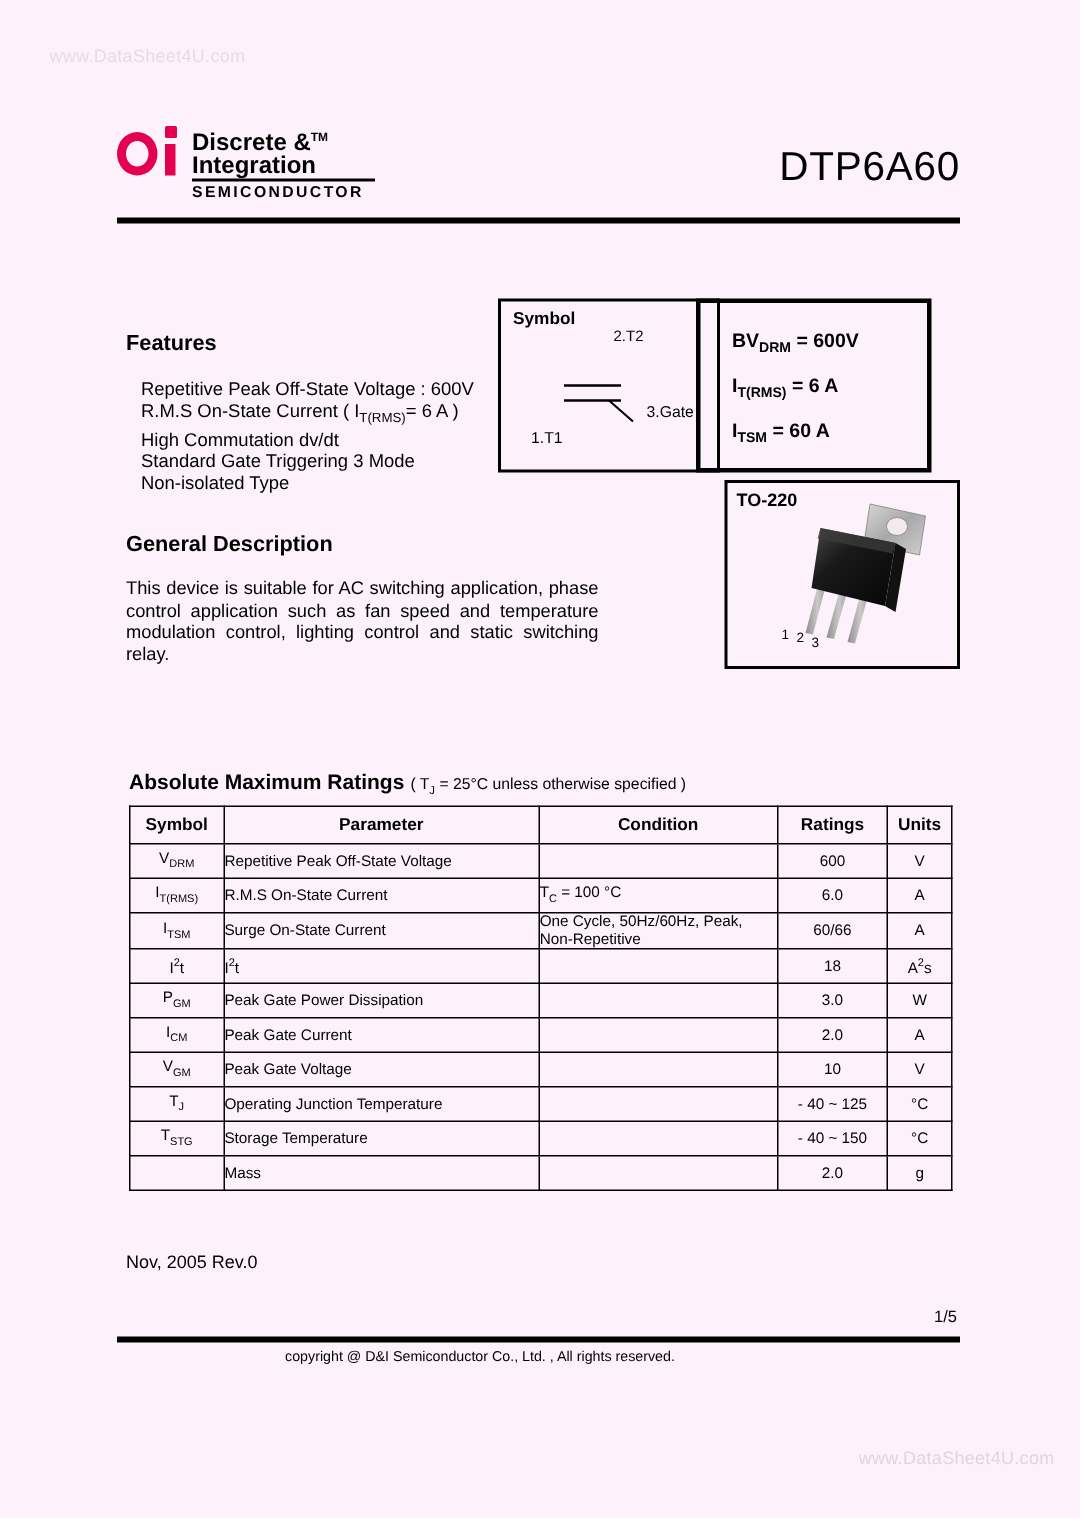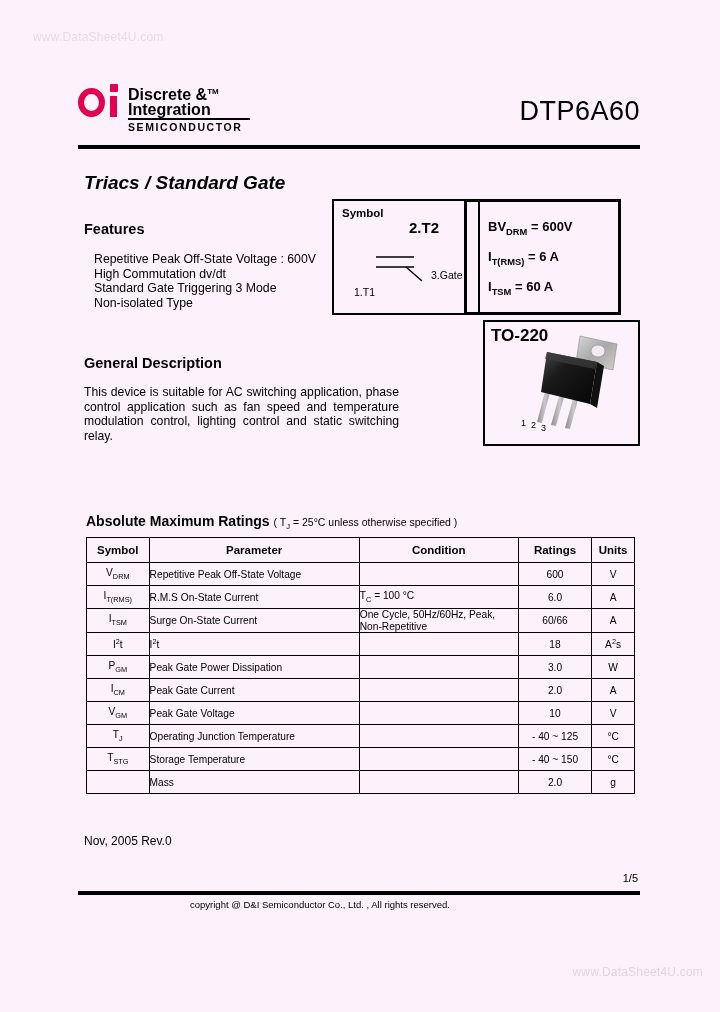--- a/index.html
+++ b/index.html
@@ -180,22 +180,21 @@
     position: absolute;
     left: 8px;
     top: 6px;
     font-size: 11.5px;
     font-weight: bold;
   }
   .sym-t2 {
     position: absolute;
     left: 75px;
     top: 18px;
-    font-size: 15px;
-    font-weight: bold;
+    font-size: 10px;
   }
   .sym-gate {
     position: absolute;
     left: 97px;
     top: 68px;
     font-size: 10.5px;
   }
   .sym-t1 {
     position: absolute;
     left: 20px;
@@ -237,21 +236,21 @@
     width: 157px;
     height: 126px;
     border: 2px solid #000;
     box-sizing: border-box;
     overflow: hidden;
   }
   .pkg-label {
     position: absolute;
     left: 6px;
     top: 4px;
-    font-size: 17px;
+    font-size: 12px;
     font-weight: bold;
     z-index: 5;
   }
   .pkg-pin-nums {
     position: absolute;
     left: 36px;
     top: 96px;
     font-size: 9px;
     z-index: 5;
   }
@@ -352,25 +351,25 @@
         </div>
         <div class="logo-line2">Integration</div>
         <div class="logo-rule"></div>
         <div class="logo-line3">SEMICONDUCTOR</div>
       </div>
     </div>
     <div class="part-number">DTP6A60</div>
   </div>
   <div class="header-rule"></div>
 
-  <div class="doc-title">Triacs / Standard Gate</div>
 
   <div class="features-title">Features</div>
   <div class="features-list">
     <div>Repetitive Peak Off-State Voltage : 600V</div>
+    <div><span>R.M.S On-State Current ( I</span><sub>T(RMS)</sub><span>= 6 A )</span></div>
     <div>High Commutation dv/dt</div>
     <div>Standard Gate Triggering 3 Mode</div>
     <div>Non-isolated Type</div>
   </div>
 
   <div class="gendesc-title">General Description</div>
   <div class="gendesc-body">This device is suitable for AC switching application, phase control application such as fan speed and temperature modulation control, lighting control and static switching relay.</div>
 
   <div class="symbol-box">
     <div class="symbol-label">Symbol</div>

